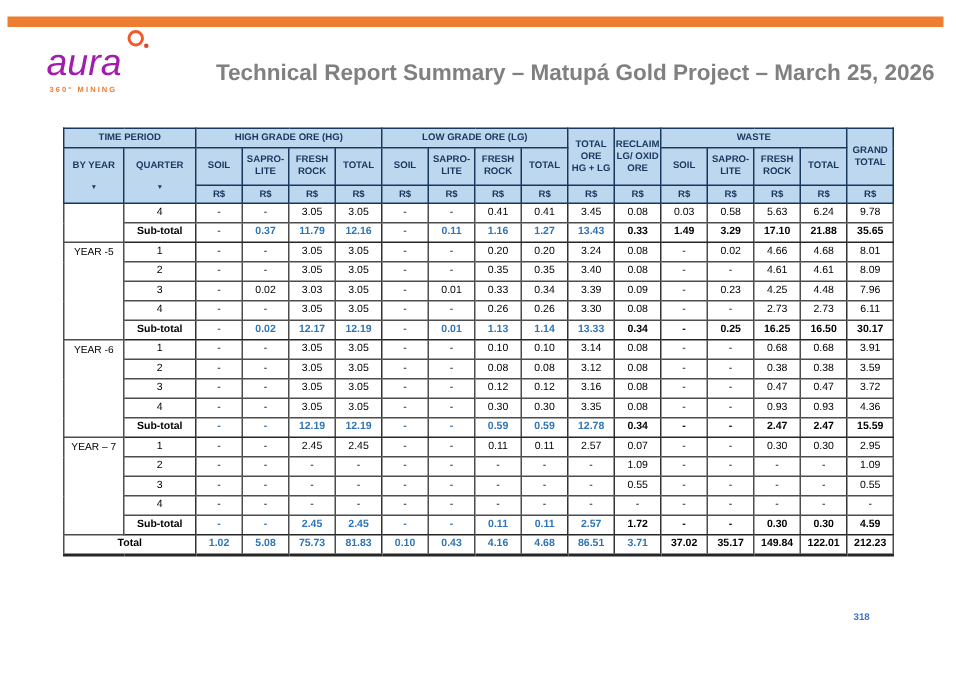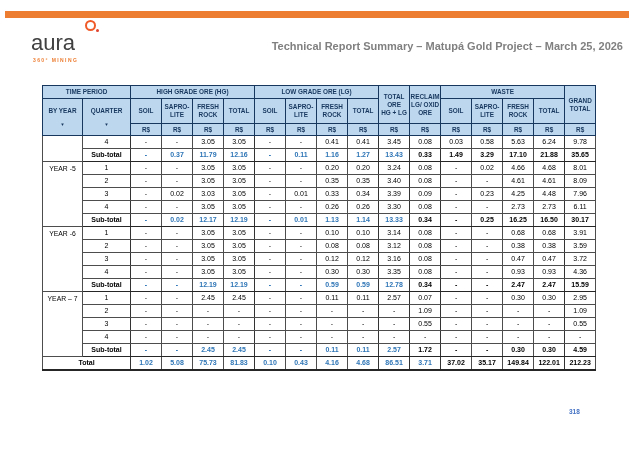--- a/index.html
+++ b/index.html
@@ -1,30 +1,30 @@
 <!DOCTYPE html>
 <html><head>
 <meta charset="utf-8">
 <style>
   html,body{margin:0;padding:0;background:#ffffff;width:637px;height:450px;overflow:hidden;
     font-family:"Liberation Sans",sans-serif;}
   .page{position:relative;width:637px;height:450px;background:#fff;}
 
   .topbar{position:absolute;left:5px;top:11px;width:624px;height:7px;background:#ED7D31;}
 
-  .logo-brand{position:absolute;left:31px;top:27px;font-size:22px;line-height:31px;
-    color:#404040;letter-spacing:0px;}
+  .logo-brand{position:absolute;left:31px;top:27px;font-size:25px;line-height:31px;
+    color:#a21caf;letter-spacing:0px;font-style:italic;}
   .logo-ring{position:absolute;left:85px;top:20px;width:7px;height:7px;border:2px solid #F05A28;
     border-radius:50%;}
   .logo-dot{position:absolute;left:96px;top:29px;width:3px;height:3px;background:#E0442E;
     border-radius:50%;}
   .logo-tagline{position:absolute;left:33px;top:57px;font-size:5px;letter-spacing:1.4px;
     color:#ED7D31;font-weight:bold;}
 
-  .doc-title{position:absolute;right:14px;top:40px;font-size:11px;color:#808080;font-weight:bold;}
+  .doc-title{position:absolute;right:14px;top:40px;font-size:15px;color:#808080;font-weight:bold;}
 
   table.report{position:absolute;left:42px;top:85px;width:553px;border-collapse:collapse;
     table-layout:fixed;border:1.5px solid #262626;}
   thead th{background:#BDD7EE;color:#17375E;border:1px solid #17375E;font-size:6.4px;
     font-weight:bold;padding:0;line-height:1.25;white-space:pre-line;text-align:center;
     vertical-align:middle;}
   tr.rowA th{height:12px;}
   tr.rowB th{height:24px;}
   tr.rowC th{height:11px;}
   .filter{font-size:4.5px;line-height:4px;color:#17375E;}

